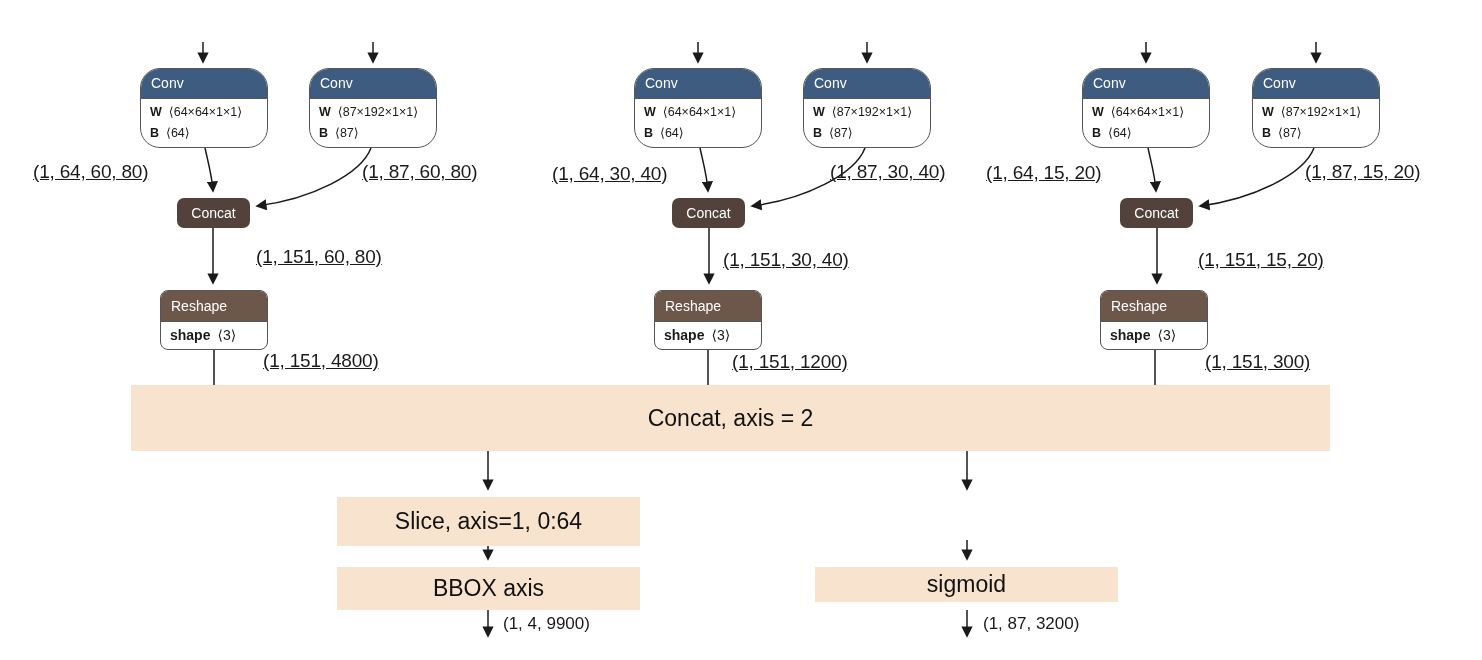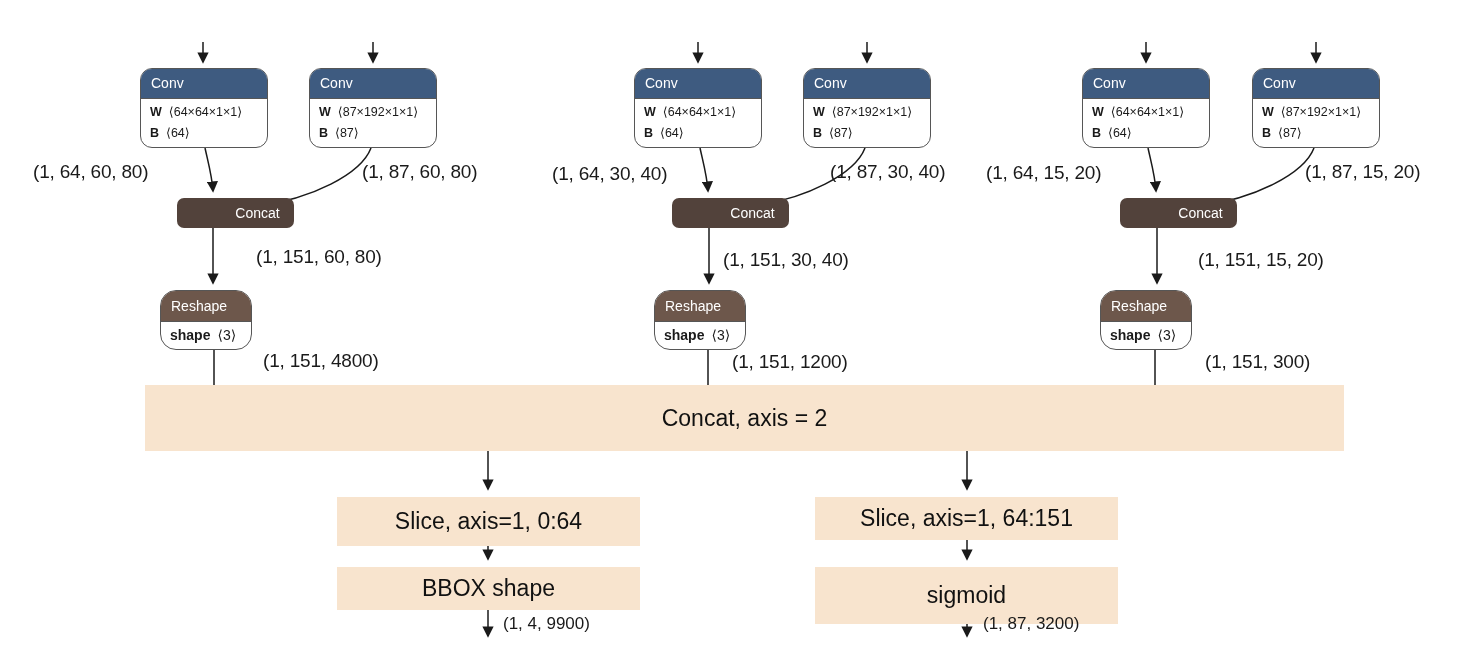--- a/index.html
+++ b/index.html
@@ -3,43 +3,43 @@
 <meta charset="utf-8">
 <style>
   html,body{margin:0;padding:0;background:#ffffff;}
   #canvas{
     position:relative;width:1482px;height:660px;background:#ffffff;overflow:hidden;
     font-family:"Liberation Sans",sans-serif;color:#1a1a1a;
   }
   #edges{position:absolute;left:0;top:0;width:1482px;height:660px;pointer-events:none;}
   .node{
     position:absolute;width:128px;height:80px;background:#ffffff;
-    border:1.5px solid #565656;border-radius:12px;box-sizing:border-box;overflow:hidden;
+    border:1.5px solid #565656;border-radius:20px;box-sizing:border-box;overflow:hidden;
   }
   .node-header{
     height:29px;line-height:29px;padding-left:10px;color:#ffffff;font-size:14px;
     background:#3e5b80;border-bottom:1px solid #565656;
   }
   .node-body{padding:3px 8px 0 9px;}
   .prow{line-height:21px;font-size:12.5px;white-space:nowrap;}
   .pname{font-weight:bold;margin-right:7px;}
   .mini-node{
     position:absolute;width:73px;height:30px;line-height:30px;text-align:center;
-    background:#52423b;color:#ffffff;font-size:14px;border-radius:7px;padding-left:44px;
+    background:#52423b;color:#ffffff;font-size:14px;border-radius:7px;
   }
   .reshape-node{
-    position:absolute;width:92px;height:60px;background:#ffffff;
-    border:1.5px solid #565656;border-radius:16px;box-sizing:border-box;overflow:hidden;
+    position:absolute;width:108px;height:60px;background:#ffffff;
+    border:1.5px solid #565656;border-radius:8px;box-sizing:border-box;overflow:hidden;
   }
   .reshape-header{
     height:30px;line-height:30px;padding-left:10px;color:#ffffff;font-size:14px;
     background:#6d574b;border-bottom:1px solid #565656;
   }
   .reshape-body{line-height:27px;padding-left:9px;font-size:14px;white-space:nowrap;}
-  .shape-label{position:absolute;font-size:19px;white-space:nowrap;letter-spacing:-0.2px;}
+  .shape-label{position:absolute;font-size:19px;white-space:nowrap;letter-spacing:-0.2px;text-decoration:underline;}
   .panel{
     position:absolute;background:#f8e4ce;display:flex;align-items:center;justify-content:center;
     font-size:23px;color:#111111;white-space:nowrap;
   }
   .out-label{position:absolute;font-size:17px;white-space:nowrap;}
 </style>
 </head>
 <body>
 
 <div id="canvas">
@@ -147,24 +147,23 @@
   <div class="shape-label" style="left:986px;top:162px">(1, 64, 15, 20)</div>
   <div class="shape-label" style="left:1305px;top:161px">(1, 87, 15, 20)</div>
   <div class="mini-node" style="left:1120px;top:198px">Concat</div>
   <div class="shape-label" style="left:1198px;top:249px">(1, 151, 15, 20)</div>
   <div class="reshape-node" style="left:1100px;top:290px">
     <div class="reshape-header">Reshape</div>
     <div class="reshape-body"><span class="pname">shape</span><span>⟨3⟩</span></div>
   </div>
   <div class="shape-label" style="left:1205px;top:351px">(1, 151, 300)</div>
 
-  <div class="panel" style="left:145px;top:385px;width:1199px;height:66px">Concat, axis = 2</div>
+  <div class="panel" style="left:131px;top:385px;width:1199px;height:66px">Concat, axis = 2</div>
 
   <div class="panel" style="left:337px;top:497px;width:303px;height:49px">Slice, axis=1, 0:64</div>
-  <div class="panel" style="left:815px;top:497px;width:303px;height:43px">Slice, axis=1, 64:151</div>
 
-  <div class="panel" style="left:337px;top:567px;width:303px;height:43px">BBOX shape</div>
-  <div class="panel" style="left:815px;top:567px;width:303px;height:57px">sigmoid</div>
+  <div class="panel" style="left:337px;top:567px;width:303px;height:43px">BBOX axis</div>
+  <div class="panel" style="left:815px;top:567px;width:303px;height:35px">sigmoid</div>
 
   <div class="out-label" style="left:503px;top:614px">(1, 4, 9900)</div>
   <div class="out-label" style="left:983px;top:614px">(1, 87, 3200)</div>
 
 </div>
 
 </body></html>

